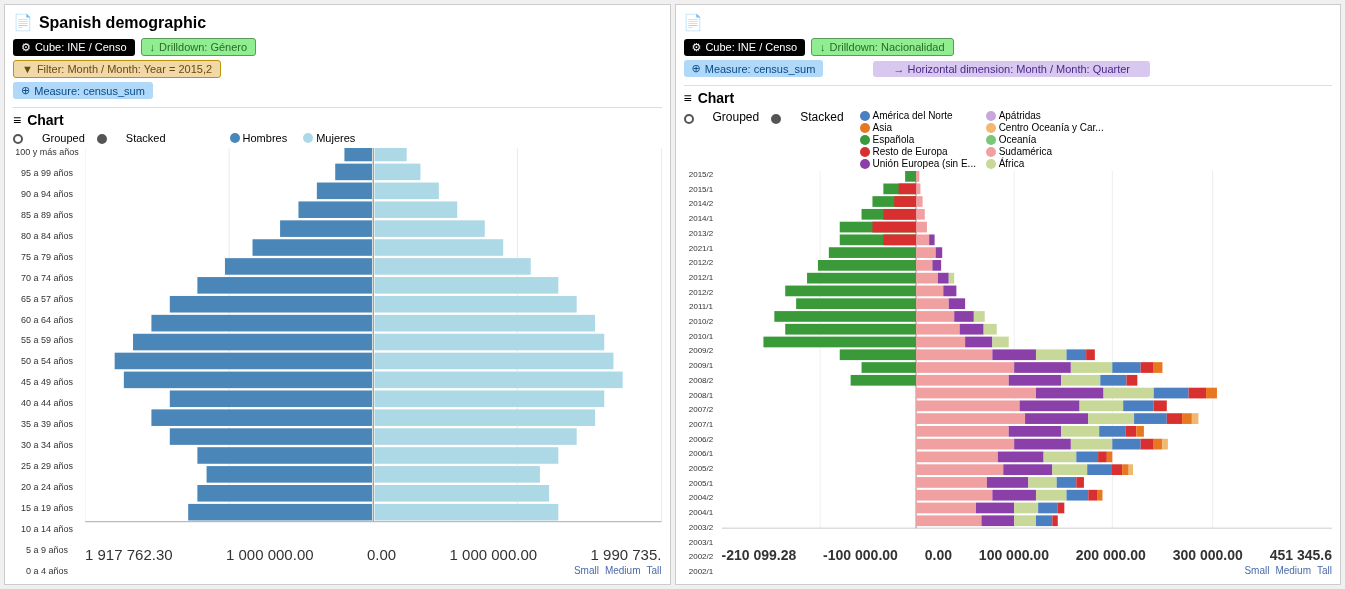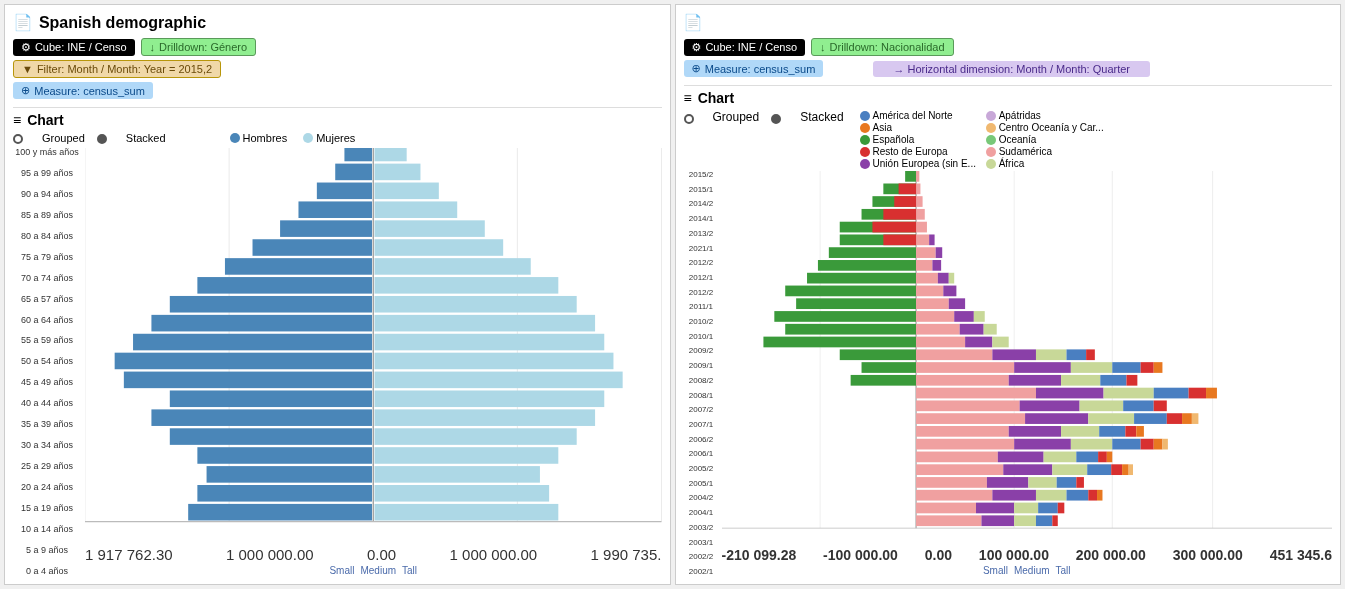--- a/index.html
+++ b/index.html
@@ -15,21 +15,21 @@
     .chart-title { font-size: 14px; font-weight: bold; display: flex; align-items: center; gap: 6px; margin: 4px 0; border-top: 1px solid #ddd; padding-top: 4px; }
     .chart-area { flex: 1; display: flex; flex-direction: column; min-height: 0; }
     .chart-controls { display: flex; align-items: center; gap: 16px; margin-bottom: 4px; font-size: 11px; }
     .radio-item { display: flex; align-items: flex-end; gap: 19px; cursor: pointer; }
     .radio-circle { width: 10px; height: 10px; border-radius: 50%; border: 2px solid #555; display: inline-block; }
     .radio-filled { background: #555; }
     .legend-item { display: flex; align-items: center; gap: 3px; }
     .legend-dot { width: 10px; height: 10px; border-radius: 50%; display: inline-block; }
     .y-label { text-align: center; line-height: 1; }
     .x-axis { display: flex; justify-content: space-between; font-size: 9px; color: #333; padding-top: 2px; }
-    .size-controls { display: flex; gap: 6px; justify-content: center; font-size: 10px; color: #4a6aaa; margin-top: 2px; }
+    .size-controls { display: flex; gap: 6px; justify-content: flex-end; font-size: 10px; color: #4a6aaa; margin-top: 2px; }
     .size-link { cursor: pointer; color: #4a6aaa; }
     .legend-grid { display: grid; grid-template-columns: repeat(2, 1fr); gap: 1px 8px; font-size: 10px; margin-left: 8px; }
   </style>
 </head>
 <body>
 
 <div class="panel">
   <div class="panel-title">
     <span>📄</span>
     <span>Spanish demographic</span>

